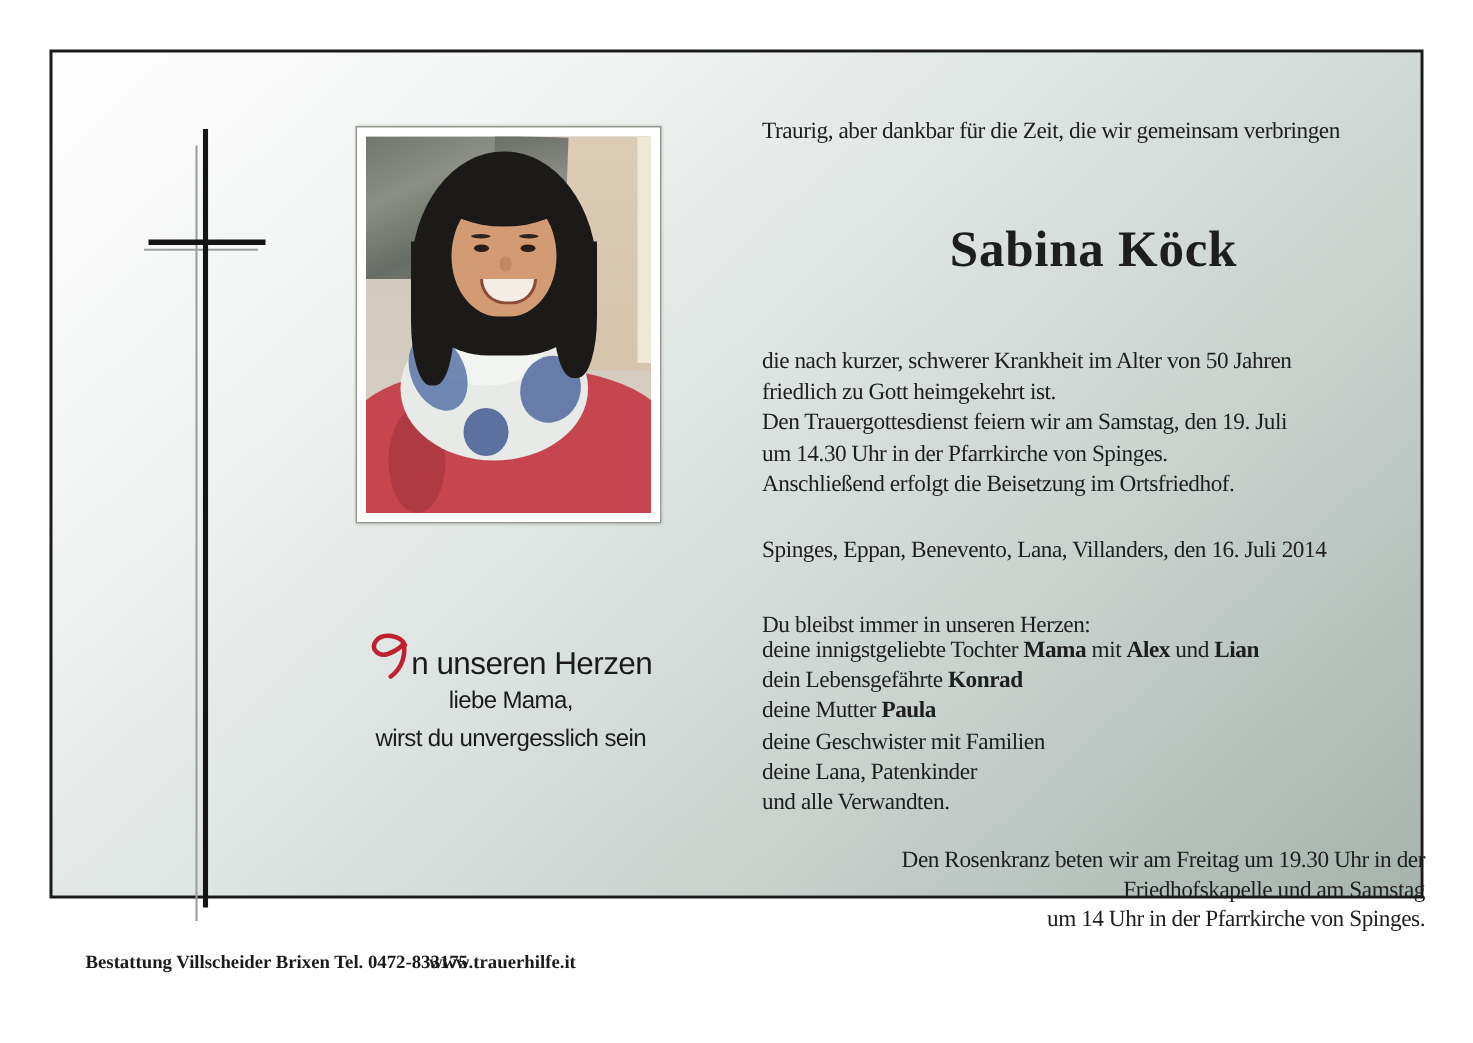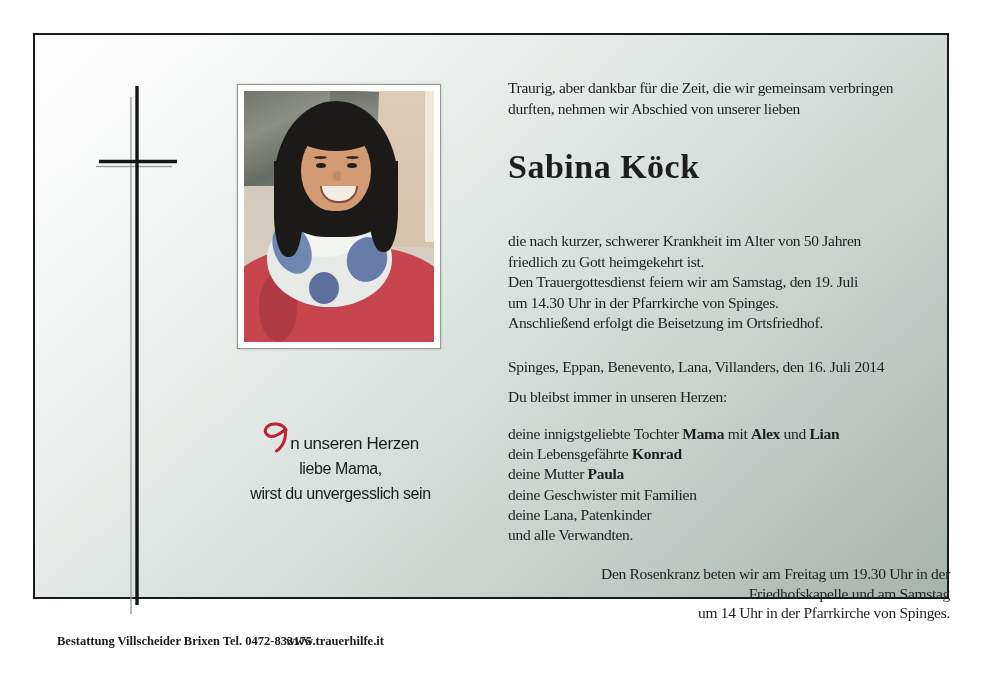--- a/index.html
+++ b/index.html
@@ -44,33 +44,33 @@
   .ph-brow{width:13px;height:3px;background:#33241a;border-radius:50%;}
   .ph-brow.l{left:37%;top:26%;} .ph-brow.r{left:53.5%;top:26%;}
   .ph-nose{left:47%;top:32%;width:8px;height:10px;background:#c08a61;border-radius:45%;}
   .ph-smile{left:40%;top:38%;width:38px;height:17px;background:#f3ede6;
     border:2px solid #8c4a38;border-top:none;border-radius:0 0 38px 38px;box-sizing:border-box;}
   
   .right-col{position:absolute;left:473px;top:0;width:442px;font-size:15.5px;
     letter-spacing:-0.3px;line-height:20.6px;}
   .right-col .blk{position:absolute;left:0;width:100%;white-space:nowrap;}
   .intro{top:43px;}
-  .deceased-name{top:112px;text-align:left;font-size:34px;font-weight:bold;
+  .deceased-name{top:112px;text-align:center;font-size:34px;font-weight:bold;
     letter-spacing:.5px;line-height:40px;}
   .body-par{top:196px;}
   .places{top:322px;}
-  .hearts{top:352px;}
+  .hearts{top:372px;}
   .mourners{top:389px;line-height:20.2px;}
   .mourners .bold{font-weight:bold;}
   .rosary{top:529px;text-align:right;line-height:19.6px;}
   
   .memorial{position:absolute;left:158px;top:386px;width:295px;text-align:center;
     font-family:"Liberation Sans","DejaVu Sans",sans-serif;font-size:16px;
     letter-spacing:-0.4px;line-height:25px;color:#1b1b1b;}
-  .memorial .first-line{font-size:17px;}
+  .memorial .first-line{font-size:21px;}
   .script-initial{display:inline-block;vertical-align:-6px;margin-right:1px;}
   .visually-hidden{position:absolute;width:1px;height:1px;overflow:hidden;clip:rect(0 0 0 0);}
   
   .footer-item{position:absolute;font-size:12.5px;font-weight:bold;letter-spacing:0;
     white-space:nowrap;color:#1b1b1b;}
   .funeral-home{left:22px;top:599px;}
   .website{left:251px;top:599px;}
 </style>
 </head>
 <body>
@@ -109,21 +109,20 @@
       <div class="ph ph-eye l"></div>
       <div class="ph ph-eye r"></div>
       <div class="ph ph-nose"></div>
       <div class="ph ph-smile"></div>
     </div>
   </div>
 
   <div class="right-col">
     <div class="blk intro">
       <div>Traurig, aber dankbar für die Zeit, die wir gemeinsam verbringen</div>
-      <div>durften, nehmen wir Abschied von unserer lieben</div>
     </div>
 
     <div class="blk deceased-name">Sabina Köck</div>
 
     <div class="blk body-par">
       <div>die nach kurzer, schwerer Krankheit im Alter von 50 Jahren</div>
       <div>friedlich zu Gott heimgekehrt ist.</div>
       <div>Den Trauergottesdienst feiern wir am Samstag, den 19. Juli</div>
       <div>um 14.30 Uhr in der Pfarrkirche von Spinges.</div>
       <div>Anschließend erfolgt die Beisetzung im Ortsfriedhof.</div>

